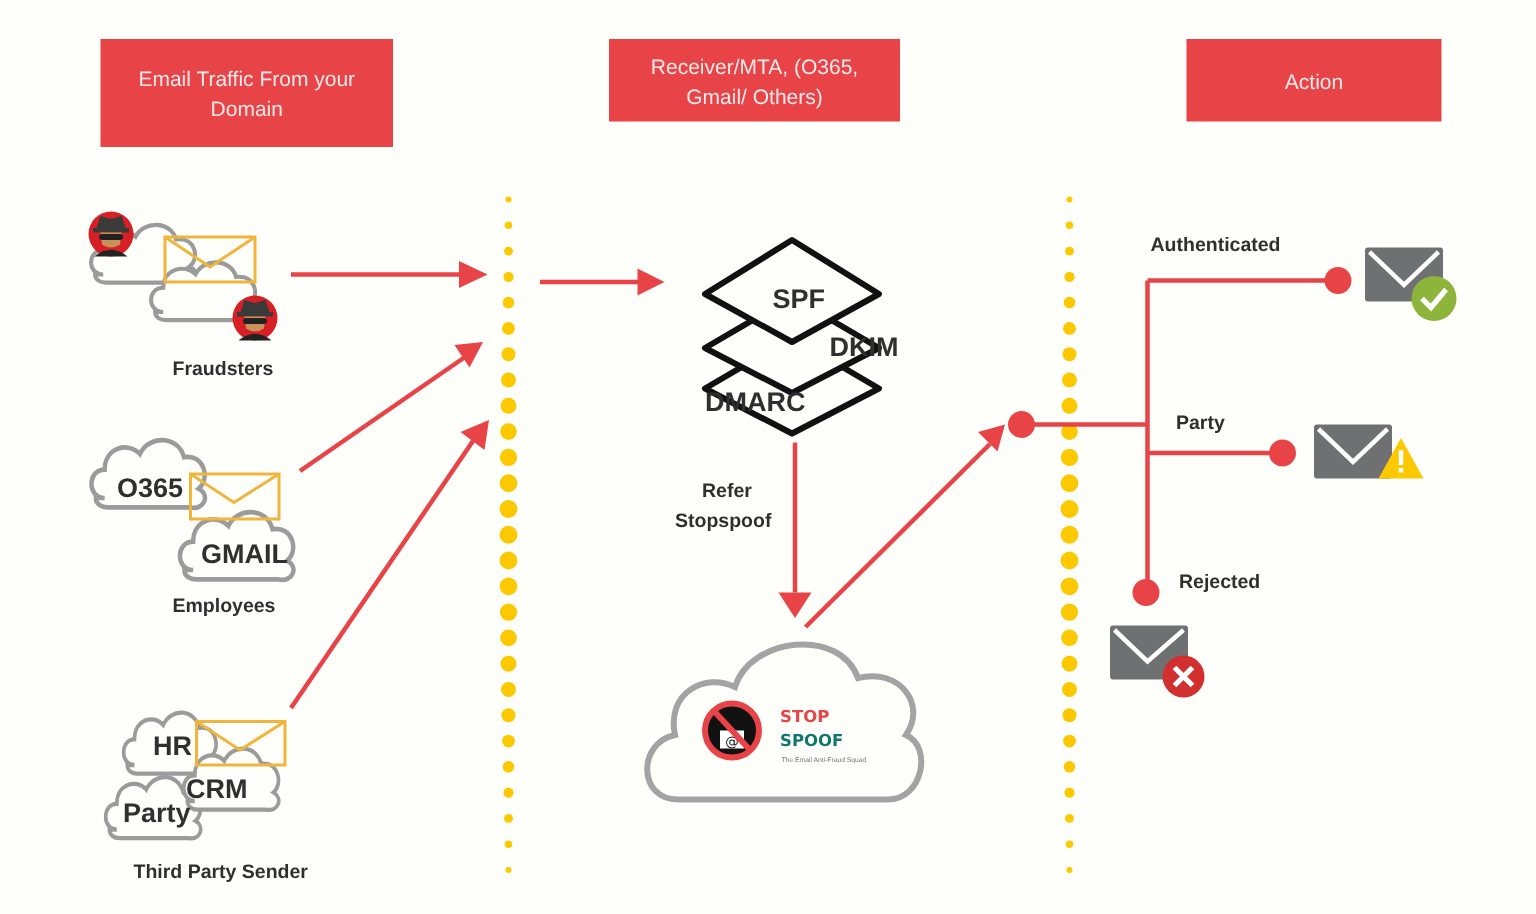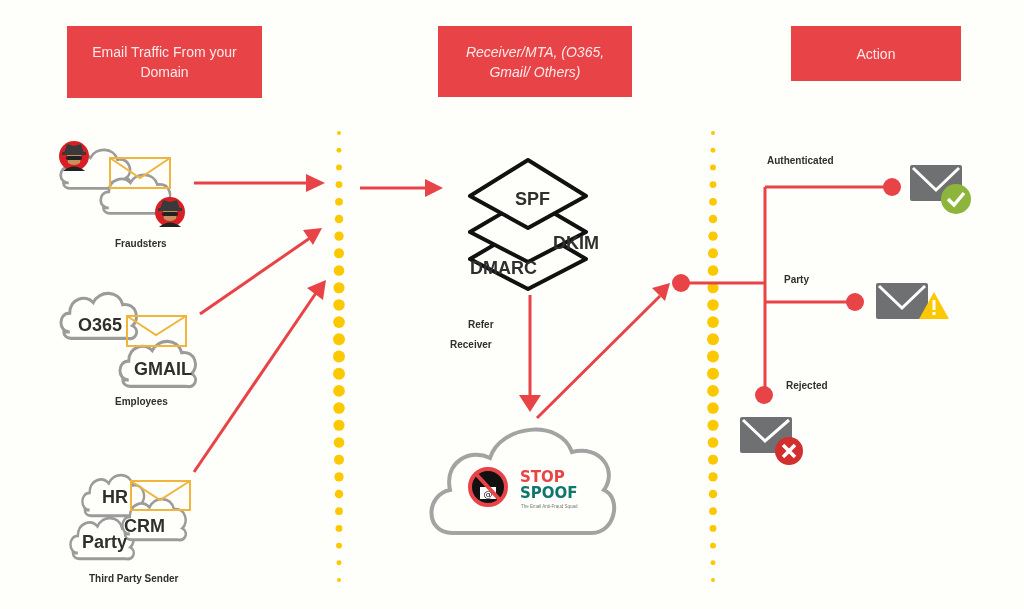--- a/index.html
+++ b/index.html
@@ -1,30 +1,30 @@
 <!DOCTYPE html>
 <html><head>
 <meta charset="utf-8">
 <style>
   html,body{margin:0;padding:0;}
   body{width:1024px;height:609px;background:#fefefa;position:relative;overflow:hidden;font-family:"Liberation Sans",sans-serif;}
   .hdr{position:absolute;background:#e84347;color:#fbe9e9;font-size:14px;line-height:20px;text-align:center;display:flex;align-items:center;justify-content:center;box-sizing:border-box;padding:0 10px;}
-  .lbl{position:absolute;font-family:"Liberation Sans",sans-serif;font-weight:bold;color:#2f2f2f;font-size:10px;white-space:nowrap;}
+  .lbl{position:absolute;font-family:"Liberation Sans",sans-serif;font-weight:bold;color:#2f2f2f;font-size:13px;white-space:nowrap;}
   .clbl{position:absolute;font-family:"Liberation Sans",sans-serif;font-weight:bold;color:#2f2f2f;font-size:18px;white-space:nowrap;}
   svg.canvas{position:absolute;left:0;top:0;}
-  .logo-stop{position:absolute;font-family:"DejaVu Sans",sans-serif;font-weight:bold;font-size:15px;line-height:15px;letter-spacing:0px;}
+  .logo-stop{position:absolute;font-family:"DejaVu Sans",sans-serif;font-weight:bold;font-size:11px;line-height:15px;letter-spacing:0px;}
   .logo-tag{position:absolute;font-size:4.5px;color:#777;white-space:nowrap;}
 </style>
 </head>
 <body>
 
 <div class="hdr" style="left:67px;top:26px;width:195px;height:72px;">
   <span>Email Traffic From your Domain</span>
 </div>
-<div class="hdr" style="left:438px;top:26px;width:194px;height:71px;font-style:italic;">
+<div class="hdr" style="left:406px;top:26px;width:194px;height:55px;">
   <span>Receiver/MTA, (O365, Gmail/ Others)</span>
 </div>
 <div class="hdr" style="left:791px;top:26px;width:170px;height:55px;">
   <span>Action</span>
 </div>
 
 <svg class="canvas" width="1024" height="609" viewBox="0 0 1024 609">
   <defs>
     <g id="cloudShape">
       <path d="M12,40 C0,40 0,22 12,22 C12,8 28,4 36,12 C42,0 62,0 66,14 C80,12 84,28 76,34 C84,38 80,48 70,46 L14,46 C10,46 6,44 6,40 Z" fill="#fefefa" stroke="#9b9b9b" stroke-width="3"></path>
@@ -208,25 +208,25 @@
 <div class="lbl" style="left:115px;top:238px;">Fraudsters</div>
 <div class="clbl" style="left:78px;top:315px;">O365</div>
 <div class="clbl" style="left:134px;top:359px;">GMAIL</div>
 <div class="lbl" style="left:115px;top:396px;">Employees</div>
 <div class="clbl" style="left:102px;top:487px;">HR</div>
 <div class="clbl" style="left:124px;top:516px;">CRM</div>
 <div class="clbl" style="left:82px;top:532px;">Party</div>
 <div class="lbl" style="left:89px;top:573px;">Third Party Sender</div>
 
 <div class="clbl" style="left:515px;top:189px;">SPF</div>
-<div class="clbl" style="left:509px;top:233px;padding-left:44px;">DKIM</div>
+<div class="clbl" style="left:509px;top:221px;padding-left:44px;">DKIM</div>
 <div class="clbl" style="left:470px;top:258px;">DMARC</div>
 
 <div class="lbl" style="left:468px;top:319px;">Refer</div>
-<div class="lbl" style="left:450px;top:339px;">Receiver</div>
+<div class="lbl" style="left:450px;top:339px;">Stopspoof</div>
 
 <div class="logo-stop" style="left:520px;top:470px;color:#e84347;">STOP</div>
 <div class="logo-stop" style="left:520px;top:486px;color:#0f766e;">SPOOF</div>
 <div class="logo-tag" style="left:521px;top:504px;">The Email Anti-Fraud Squad</div>
 
 <div class="lbl" style="left:767px;top:155px;">Authenticated</div>
 <div class="lbl" style="left:784px;top:274px;">Party</div>
 <div class="lbl" style="left:786px;top:380px;">Rejected</div>
 
 </body></html>

